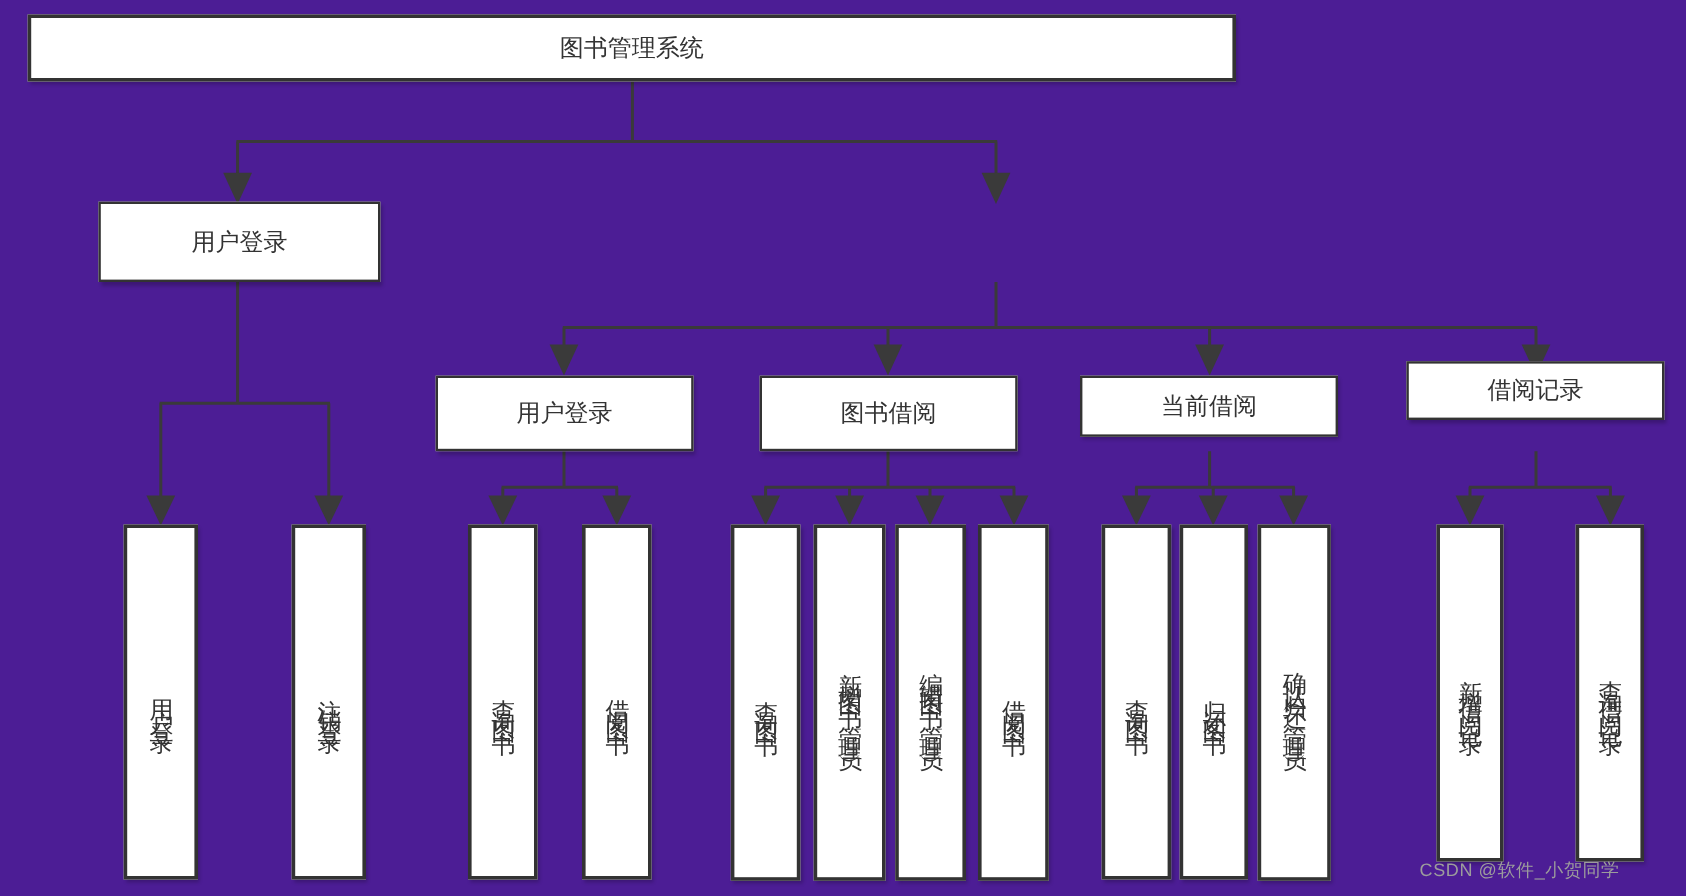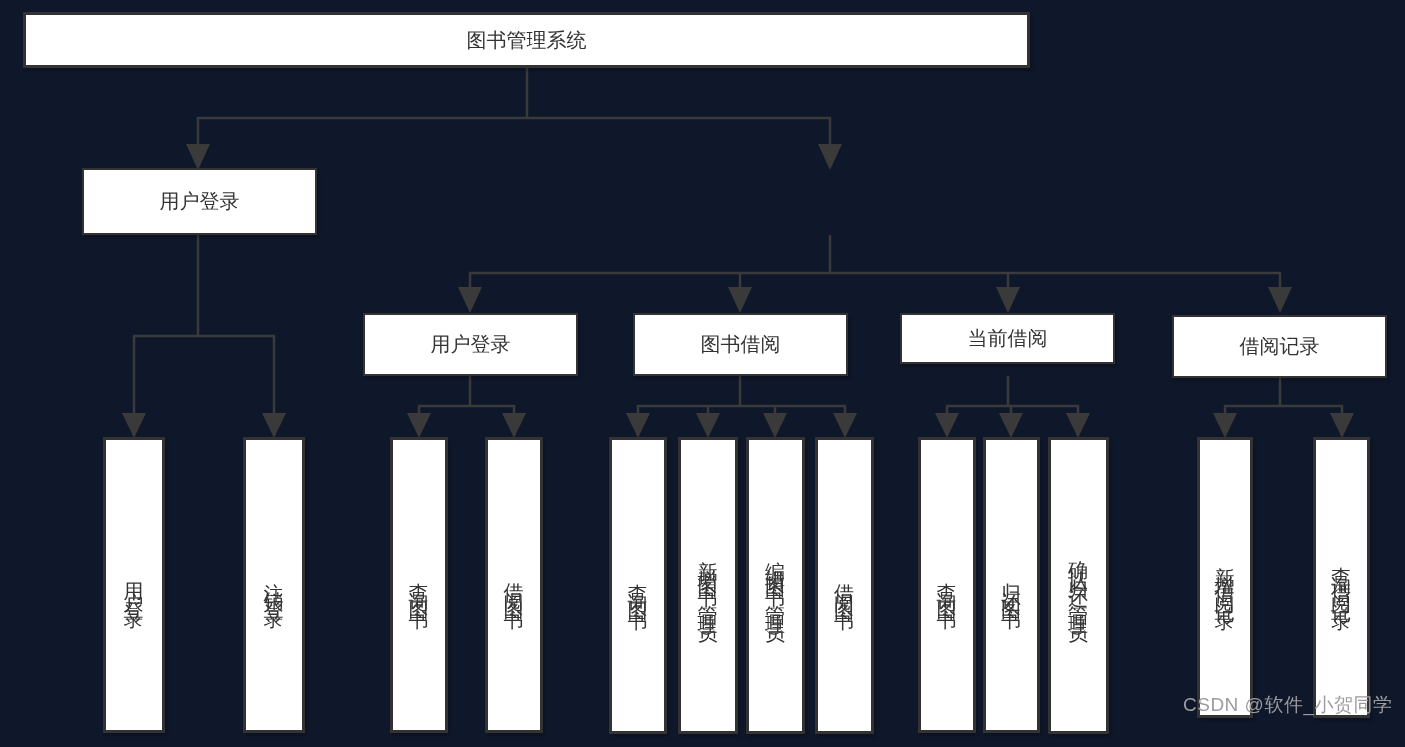--- a/index.html
+++ b/index.html
@@ -1,20 +1,20 @@
 <!DOCTYPE html>
 <html><head>
 <meta charset="utf-8">
 <style>
   html, body { margin: 0; padding: 0; background: #ffffff; }
   #canvas {
     position: relative;
     width: 1405px;
     height: 747px;
-    background: #0f172a;
+    background: #4c1d95;
     font-family: "Liberation Sans", "DejaVu Sans", sans-serif;
     overflow: hidden;
   }
   #connectors { position: absolute; left: 0; top: 0; width: 1405px; height: 747px; }
   .box {
     position: absolute;
     box-sizing: border-box;
     background: #ffffff;
     border: 3px solid #333333;
     color: #333333;
@@ -29,22 +29,22 @@
   .leaf span {
     writing-mode: vertical-rl;
     text-orientation: mixed;
     letter-spacing: 9px;
     line-height: 1.1;
     white-space: nowrap;
   }
   .watermark {
     position: absolute;
     left: 1183px;
-    top: 692px;
-    font-size: 19px;
+    top: 716px;
+    font-size: 15px;
     color: #9c9c9c;
     white-space: nowrap;
     letter-spacing: 0.5px;
   }
 </style>
 </head>
 <body>
 
 <div id="canvas">
 
@@ -98,21 +98,21 @@
 
   <div class="box lvl3" style="left:363px; top:313px; width:215px; height:63px;">
     <span>用户登录</span>
   </div>
   <div class="box lvl3" style="left:633px; top:313px; width:215px; height:63px;">
     <span>图书借阅</span>
   </div>
   <div class="box lvl3" style="left:900px; top:313px; width:215px; height:51px;">
     <span>当前借阅</span>
   </div>
-  <div class="box lvl3" style="left:1172px; top:315px; width:215px; height:63px;">
+  <div class="box lvl3" style="left:1172px; top:301px; width:215px; height:49px;">
     <span>借阅记录</span>
   </div>
 
   <div class="box leaf" style="left:103px; top:437px; width:62px; height:296px;">
     <span>用户登录</span>
   </div>
   <div class="box leaf" style="left:243px; top:437px; width:62px; height:296px;">
     <span>注销登录</span>
   </div>
   <div class="box leaf" style="left:390px; top:437px; width:58px; height:296px;">

